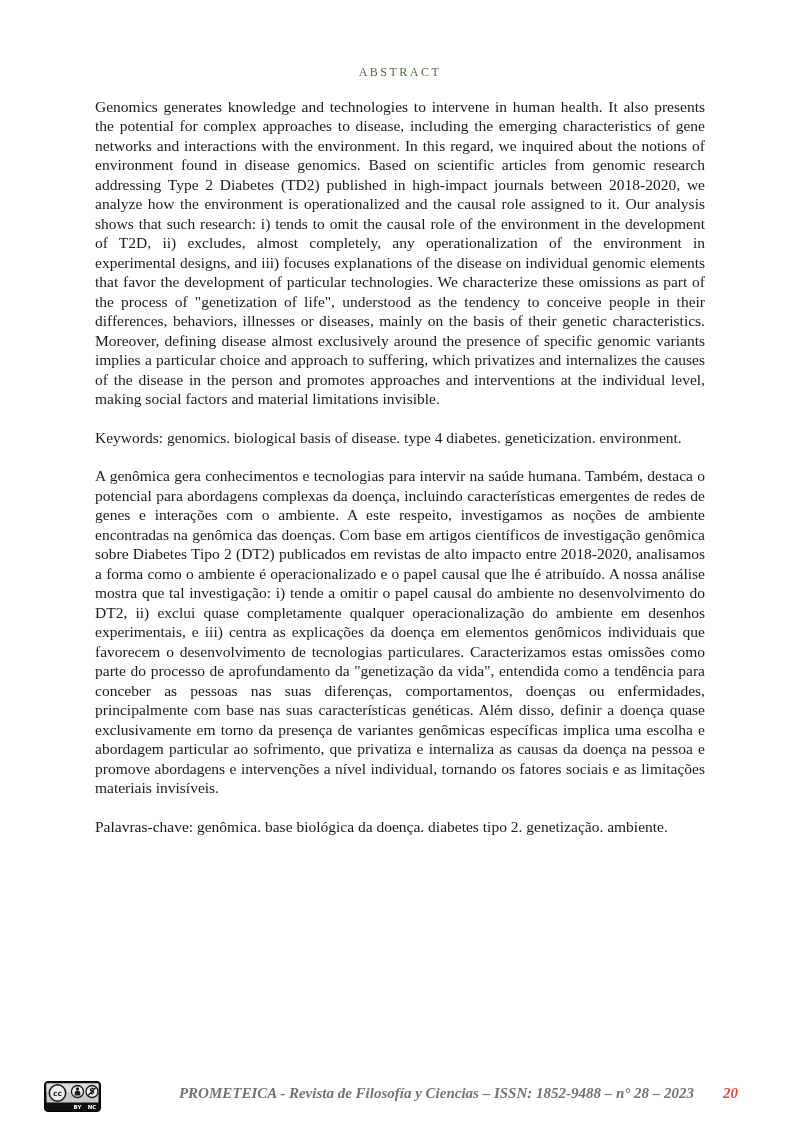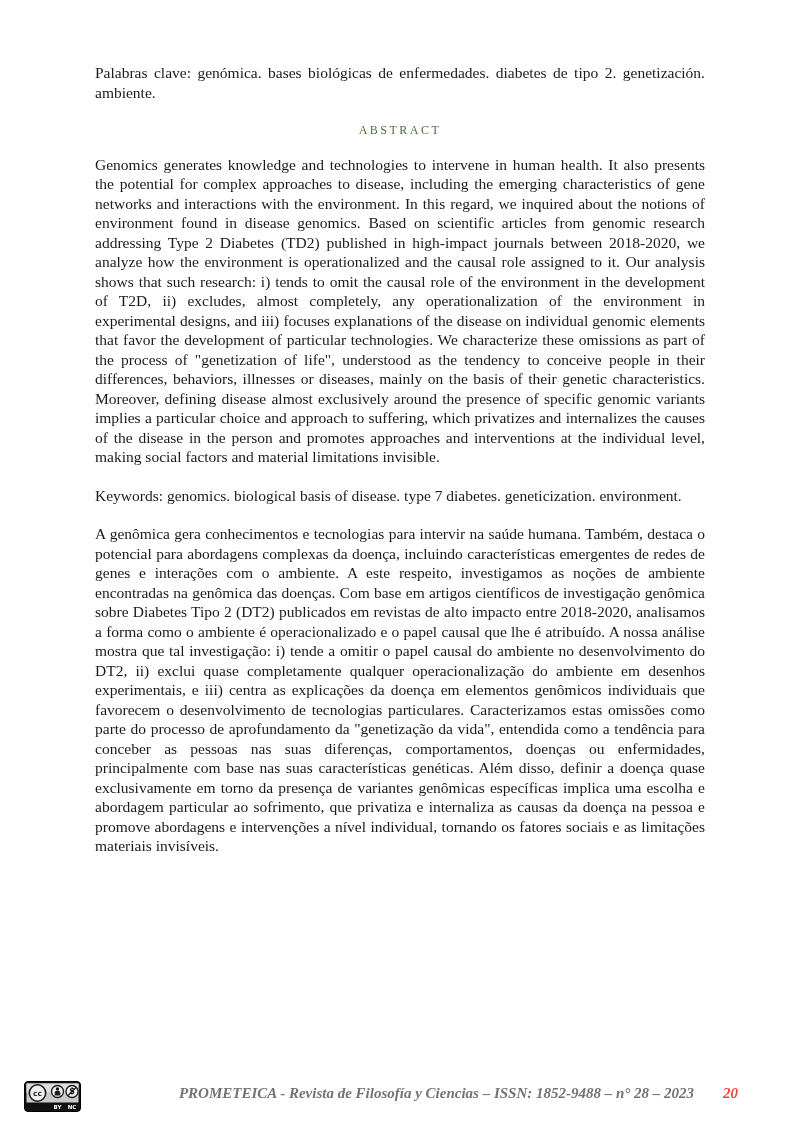--- a/index.html
+++ b/index.html
@@ -49,39 +49,39 @@
     position: absolute;
     right: 55px;
     top: 1085px;
     font-size: 15px;
     font-weight: bold;
     font-style: italic;
     color: #ef4444;
   }
   .cc-badge {
     position: absolute;
-    left: 24px;
+    left: 44px;
     top: 1081px;
     width: 57px;
     height: 25px;
   }
 </style>
 </head>
 <body>
 
 <div class="page">
 
   <div class="content">
-    <p class="body-para">Palabras clave: genómica. bases biológicas de enfermedades. diabetes de tipo 2. genetización. ambiente.</p>
 
     <h2 class="section-heading">ABSTRACT</h2>
     <p class="body-para">Genomics generates knowledge and technologies to intervene in human health. It also presents the potential for complex approaches to disease, including the emerging characteristics of gene networks and interactions with the environment. In this regard, we inquired about the notions of environment found in disease genomics. Based on scientific articles from genomic research addressing Type 2 Diabetes (TD2) published in high-impact journals between 2018-2020, we analyze how the environment is operationalized and the causal role assigned to it. Our analysis shows that such research: i) tends to omit the causal role of the environment in the development of T2D, ii) excludes, almost completely, any operationalization of the environment in experimental designs, and iii) focuses explanations of the disease on individual genomic elements that favor the development of particular technologies. We characterize these omissions as part of the process of "genetization of life", understood as the tendency to conceive people in their differences, behaviors, illnesses or diseases, mainly on the basis of their genetic characteristics. Moreover, defining disease almost exclusively around the presence of specific genomic variants implies a particular choice and approach to suffering, which privatizes and internalizes the causes of the disease in the person and promotes approaches and interventions at the individual level, making social factors and material limitations invisible.</p>
-    <p class="body-para">Keywords: genomics. biological basis of disease. type 7 diabetes. geneticization. environment.</p>
+    <p class="body-para">Keywords: genomics. biological basis of disease. type 4 diabetes. geneticization. environment.</p>
 
     <p class="body-para">A genômica gera conhecimentos e tecnologias para intervir na saúde humana. Também, destaca o potencial para abordagens complexas da doença, incluindo características emergentes de redes de genes e interações com o ambiente. A este respeito, investigamos as noções de ambiente encontradas na genômica das doenças. Com base em artigos científicos de investigação genômica sobre Diabetes Tipo 2 (DT2) publicados em revistas de alto impacto entre 2018-2020, analisamos a forma como o ambiente é operacionalizado e o papel causal que lhe é atribuído. A nossa análise mostra que tal investigação: i) tende a omitir o papel causal do ambiente no desenvolvimento do DT2, ii) exclui quase completamente qualquer operacionalização do ambiente em desenhos experimentais, e iii) centra as explicações da doença em elementos genômicos individuais que favorecem o desenvolvimento de tecnologias particulares. Caracterizamos estas omissões como parte do processo de aprofundamento da "genetização da vida", entendida como a tendência para conceber as pessoas nas suas diferenças, comportamentos, doenças ou enfermidades, principalmente com base nas suas características genéticas. Além disso, definir a doença quase exclusivamente em torno da presença de variantes genômicas específicas implica uma escolha e abordagem particular ao sofrimento, que privatiza e internaliza as causas da doença na pessoa e promove abordagens e intervenções a nível individual, tornando os fatores sociais e as limitações materiais invisíveis.</p>
+    <p class="body-para">Palavras-chave: genômica. base biológica da doença. diabetes tipo 2. genetização. ambiente.</p>
   </div>
 
   <div class="cc-badge">
     <svg width="57" height="31" viewBox="0 0 57 31" xmlns="http://www.w3.org/2000/svg">
       <rect x="0.5" y="0.5" width="56" height="30" rx="3.5" fill="#111111" stroke="#000000"></rect>
       <rect x="2.5" y="2.5" width="52" height="19" fill="#c9c9c9"></rect>
       <rect x="2.5" y="2.5" width="52" height="9" fill="#dedede"></rect>
 
       <g>
         <circle cx="13.5" cy="12" r="8.2" fill="#efefef" stroke="#1a1a1a" stroke-width="1.6"></circle>

